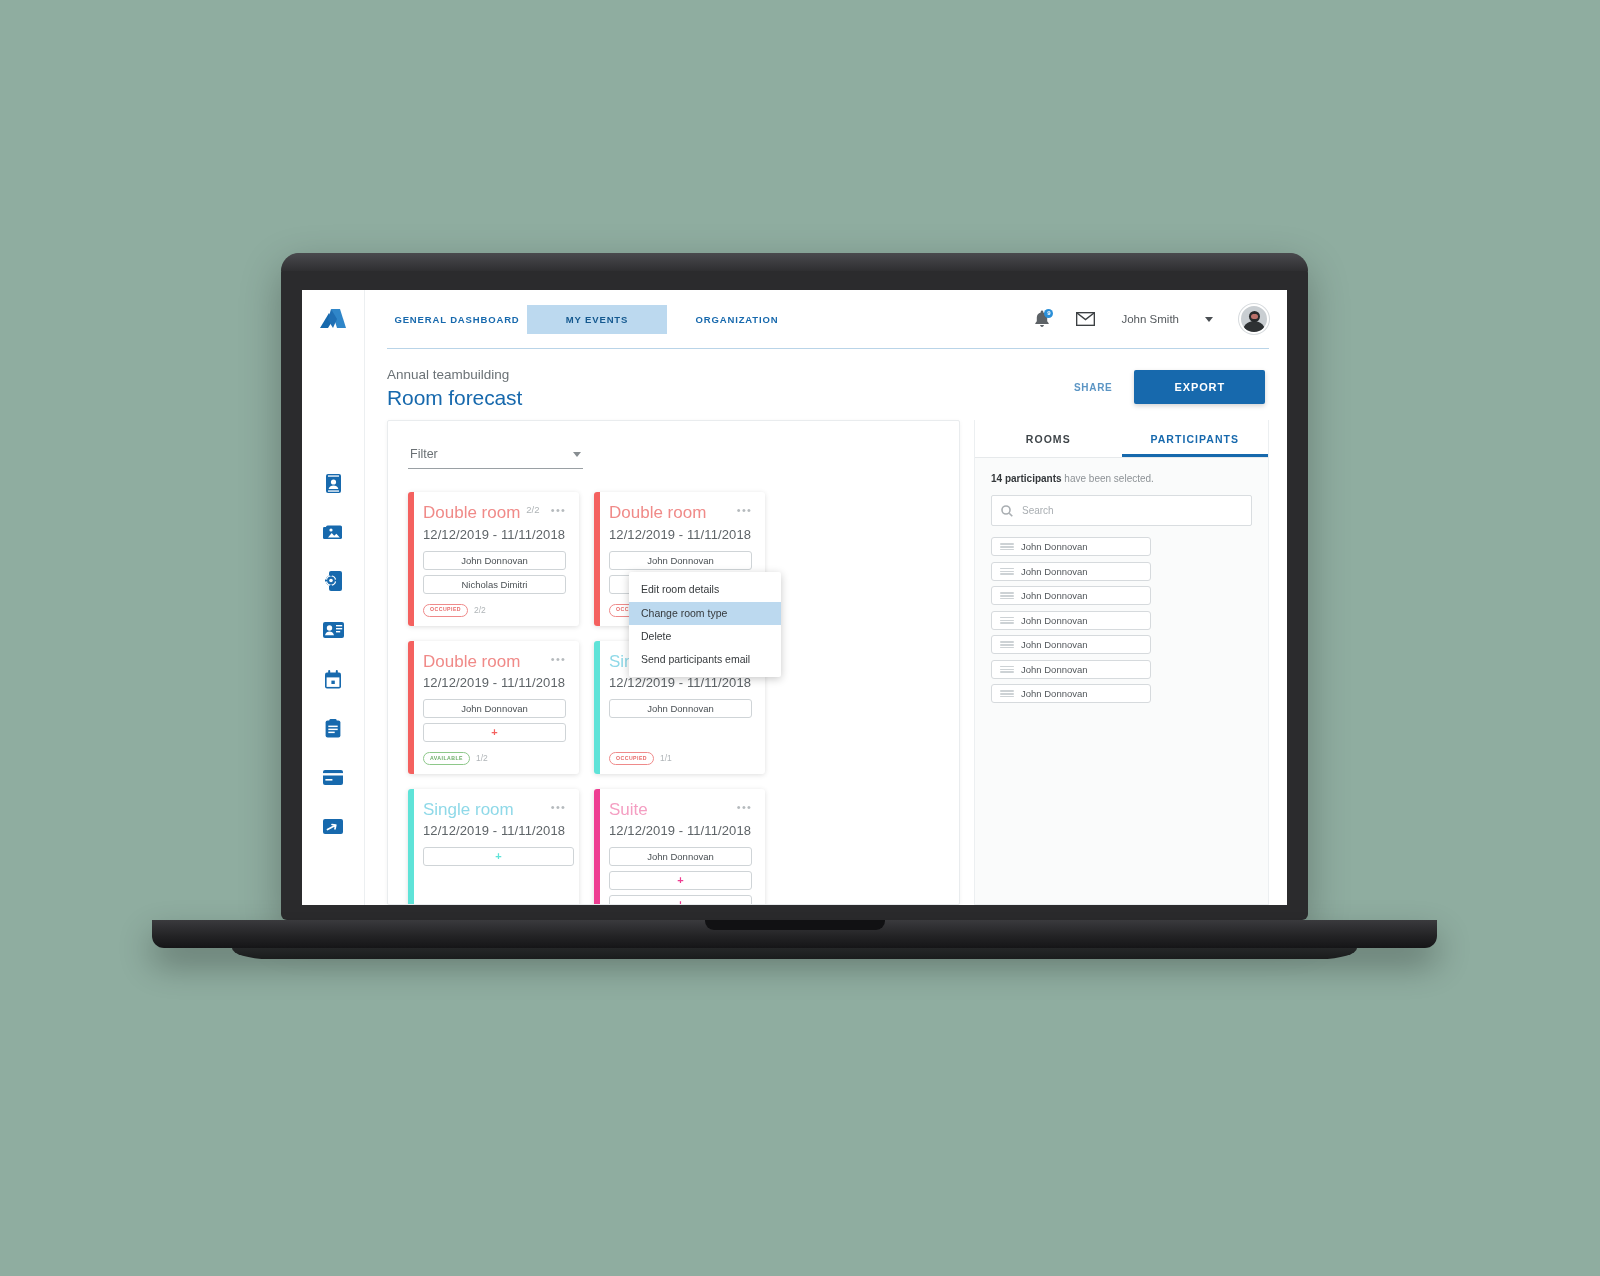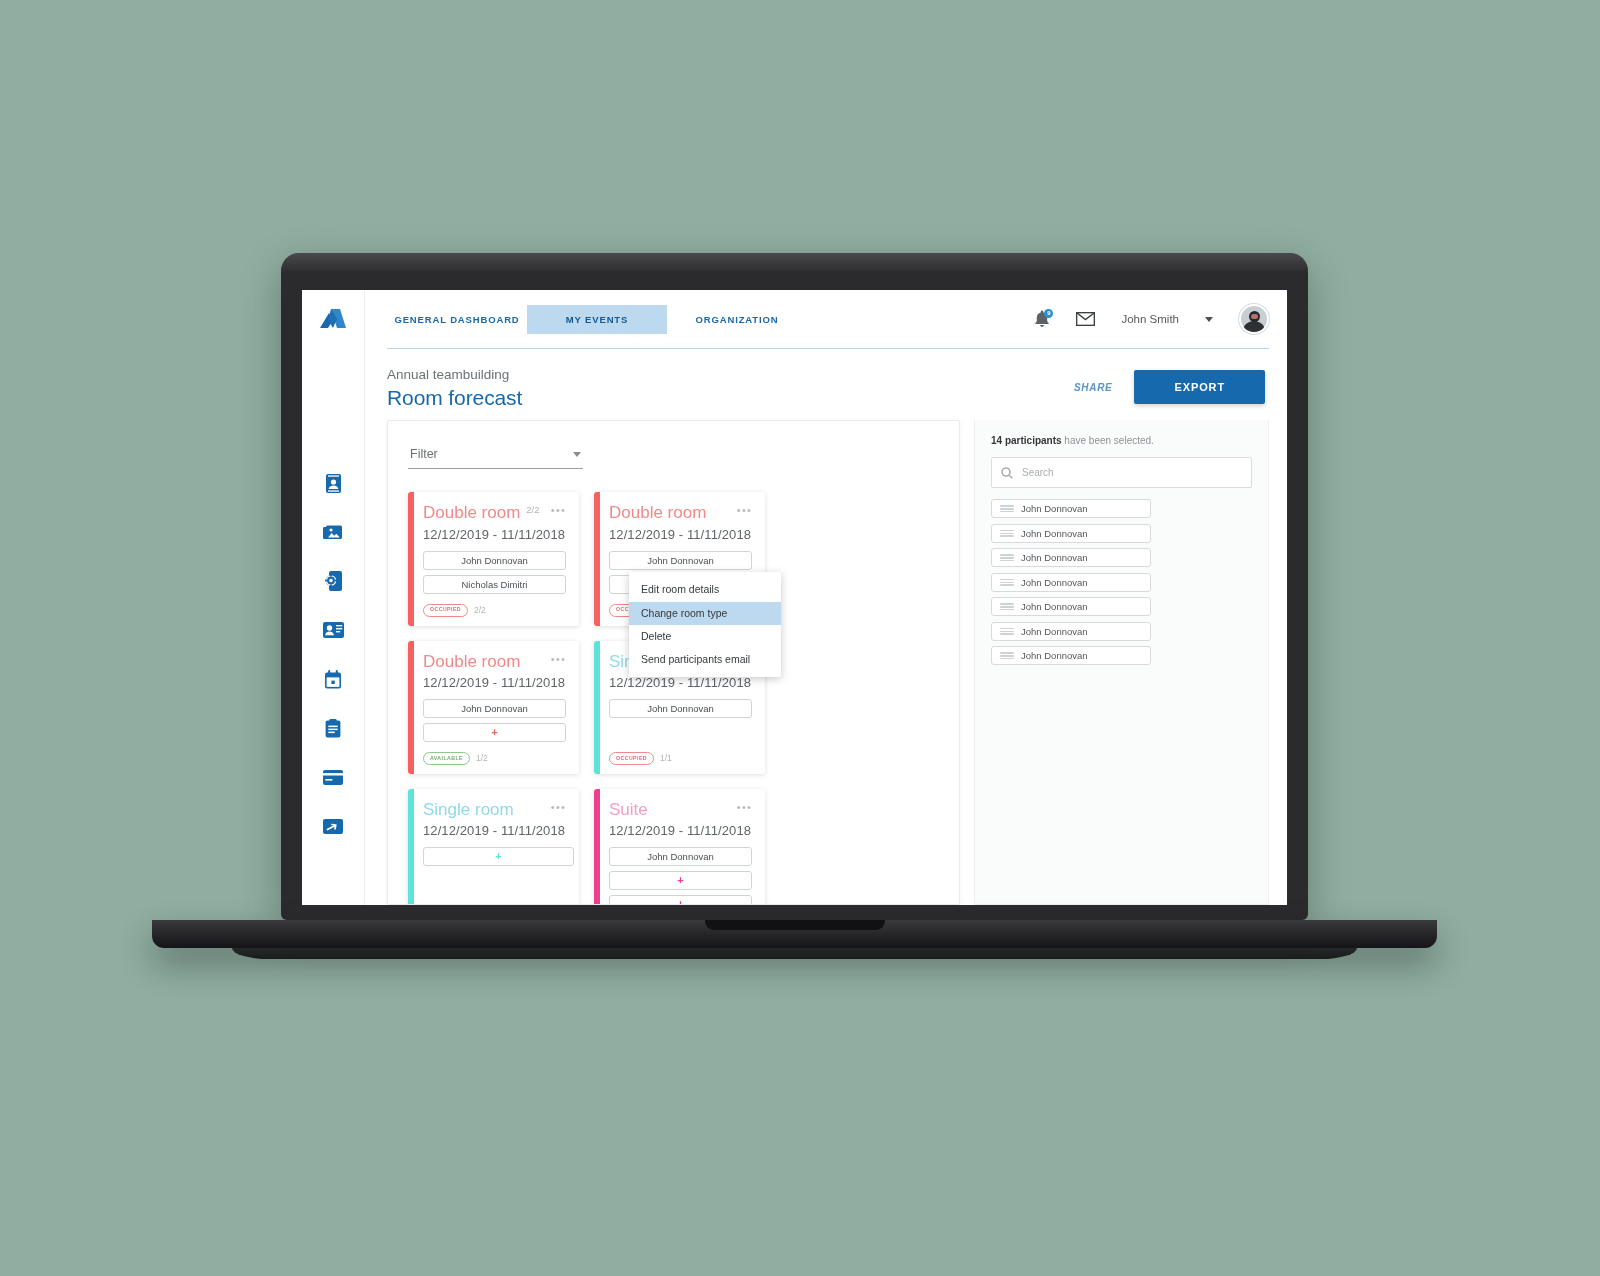--- a/index.html
+++ b/index.html
@@ -95,21 +95,21 @@
   .avatar .body { position:absolute; left:50%; top:15px; width:24px; height:18px; margin-left:-12px; border-radius:12px 12px 0 0; background:#2e3133; }
   .avatar .face { position:absolute; left:50%; top:8px; width:7px; height:5px; margin-left:-3.5px; border-radius:3px; background:#b9706a; }
 
   .navrule { height:1px; background:#b9d4e8; margin:0 18px 0 22px; }
 
   
   .pagehead { padding:16px 22px 10px 22px; display:flex; align-items:flex-end; }
   .ph-left .eyebrow { font-size:13.5px; color:#6b7276; line-height:1.5; }
   .ph-left .title { font-size:21px; color:#1769ad; line-height:1.2; letter-spacing:-.1px; }
   .ph-right { margin-left:auto; display:flex; align-items:center; gap:22px; padding-bottom:6px; }
-  .share-btn { font-size:10px; font-weight:700; letter-spacing:.07em; color:#5b95c4; cursor:pointer;font-style:italic; }
+  .share-btn { font-size:10px; font-weight:700; letter-spacing:.07em; color:#5b95c4; cursor:pointer; }
   .export-btn {
     background:#1769ad; color:#fff; font-size:11px; font-weight:700; letter-spacing:.08em;
     padding:11px 40px; border:none; border-radius:2px; cursor:pointer;
     box-shadow:0 2px 5px rgba(0,0,0,.18);
   }
 
   
   .panels { flex:1; display:flex; gap:14px; padding:0 18px 0 22px; min-height:0; }
   .rooms-panel {
     flex:1; background:#fff; border:1px solid #e9ecee; border-radius:2px;
@@ -449,20 +449,24 @@
 
             <div class="ctxmenu" id="ctxmenu" style="left:241px; top:121px;">
                 <div class="mi">Edit room details</div>
                 <div class="mi active">Change room type</div>
                 <div class="mi">Delete</div>
                 <div class="mi">Send participants email</div>
               </div>
           </div>
 
           <div class="side-panel">
+            <div class="side-tabs">
+              <div class="side-tab">ROOMS</div>
+              <div class="side-tab active">PARTICIPANTS</div>
+            </div>
             <div class="side-body">
               <div class="sel-line">
                 <b>14 participants</b><span> have been selected.</span>
               </div>
               <div class="searchbox">
                 <svg width="12" height="12" viewBox="0 0 12 12">
                     <circle cx="5" cy="5" r="4"></circle>
                     <path d="M8.2 8.2L11.3 11.3"></path>
                   </svg>
                 <input type="text" placeholder="Search" style="">

